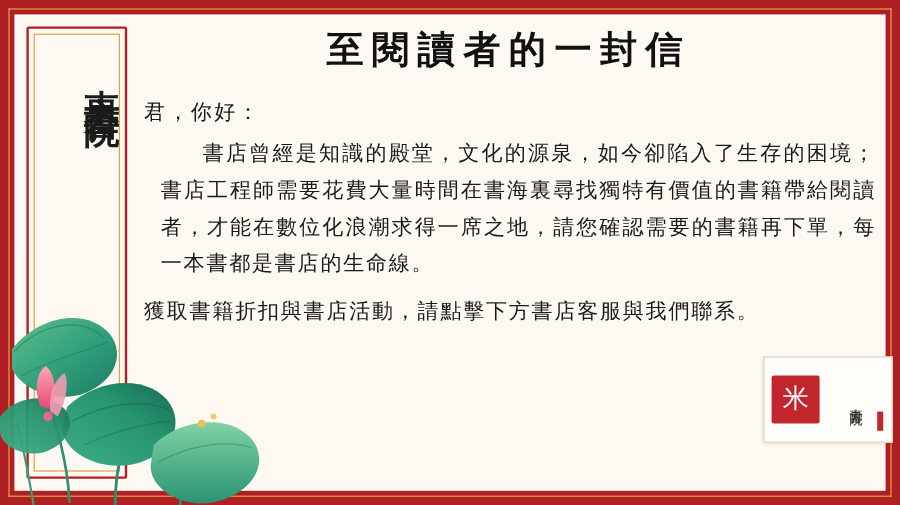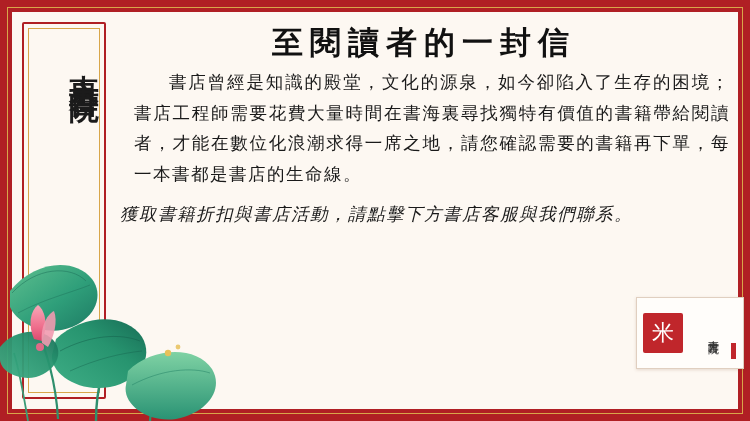--- a/index.html
+++ b/index.html
@@ -127,21 +127,20 @@
     text-indent: 0;
   }
 
   #contact-line {
     margin: 10px 0 0 2px;
     font-size: 17.5px;
     letter-spacing: 1.5px;
     line-height: 1.6;
     color: #1a1a1a;
     max-width: 612px;
-    font-style: italic;
   }
 
   #closing {
     position: absolute;
     right: 92px;
     bottom: 20px;
     font-size: 19px;
     letter-spacing: 6px;
     color: #1a1a1a;
   }
@@ -219,20 +218,21 @@
   <div class="gold-rule" style="left:7px; top:7px; bottom:7px; width:1px; background:#d8a64a;"></div>
   <div class="gold-rule" style="right:7px; top:7px; bottom:7px; width:1px; background:#d8a64a;"></div>
 
   <div id="side-plaque">
     <div id="side-title">東方書院</div>
   </div>
 
   <div id="letter-body">
     <h1 id="letter-heading">至閱讀者的一封信</h1>
 
+    <div id="salutation">君，你好：</div>
 
     <p class="body-para">書店曾經是知識的殿堂，文化的源泉，如今卻陷入了生存的困境；書店工程師需要花費大量時間在書海裏尋找獨特有價值的書籍帶給閱讀者，才能在數位化浪潮求得一席之地，請您確認需要的書籍再下單，每一本書都是書店的生命線。</p>
 
     <p class="body-para no-indent" id="contact-line">獲取書籍折扣與書店活動，請點擊下方書店客服與我們聯系。</p>
 
   </div>
 
   <div id="seal-card">
     <div id="seal-mark">米</div>
     <div id="seal-text">東方書院</div>

